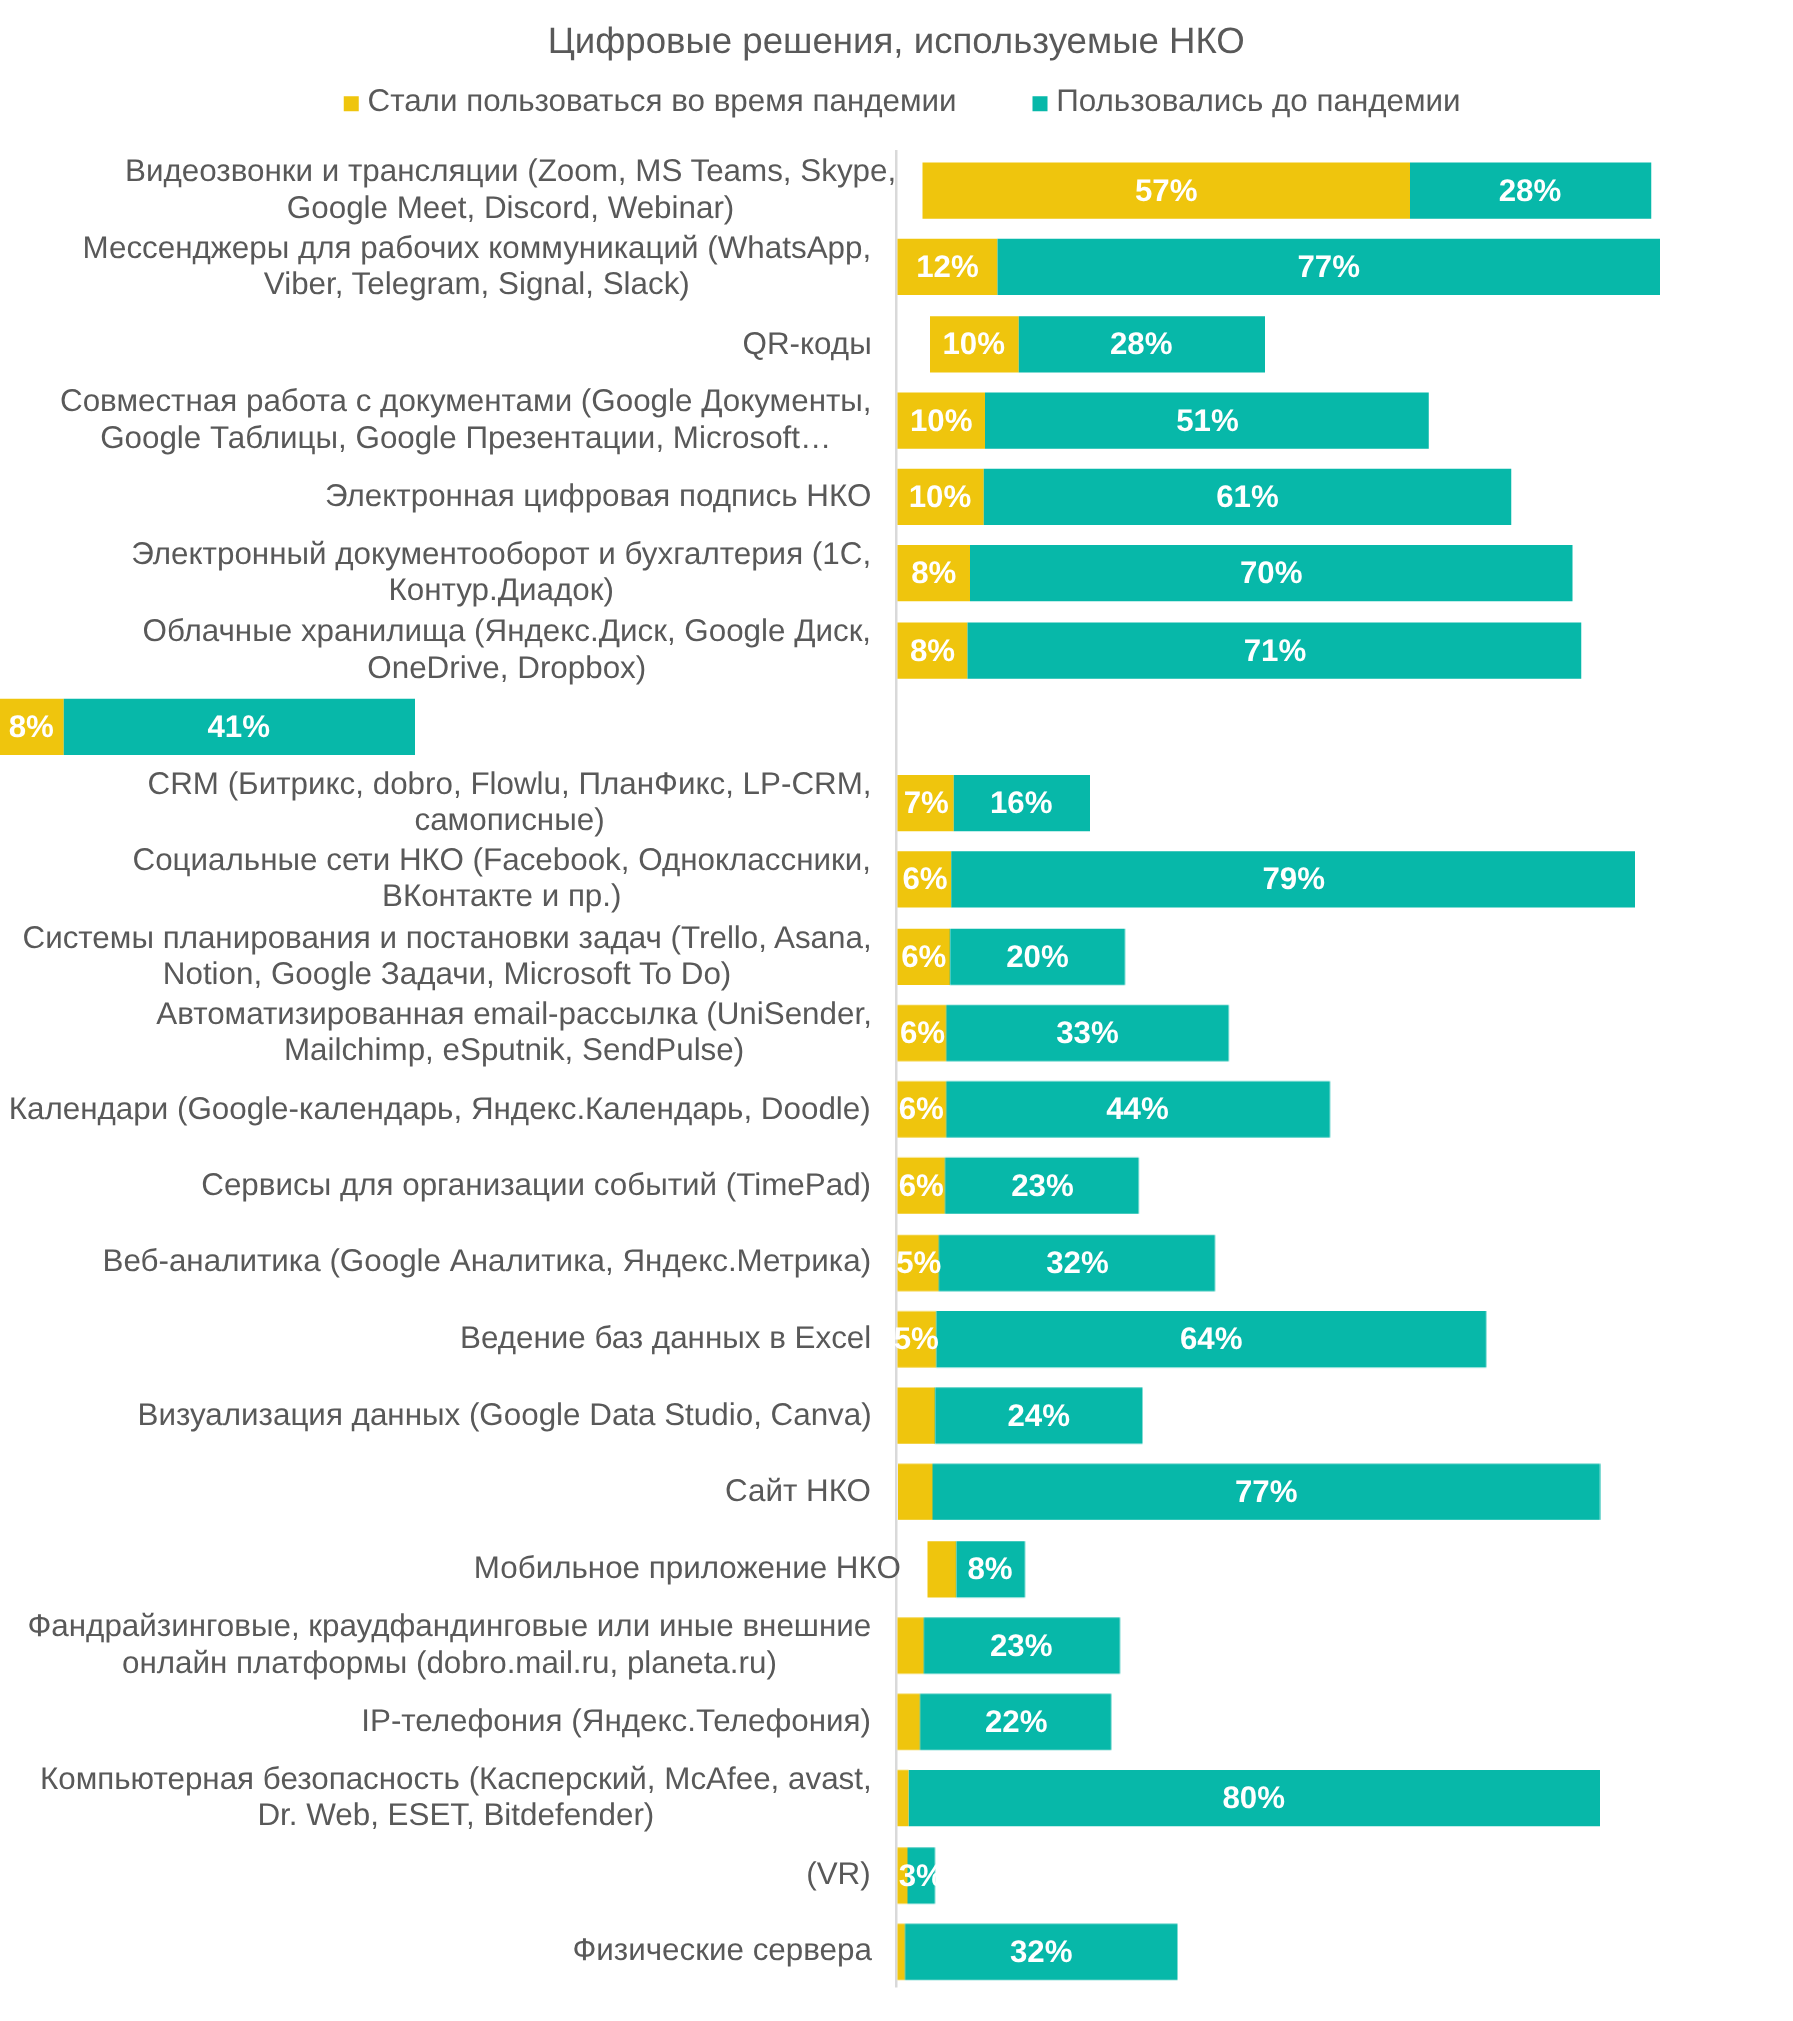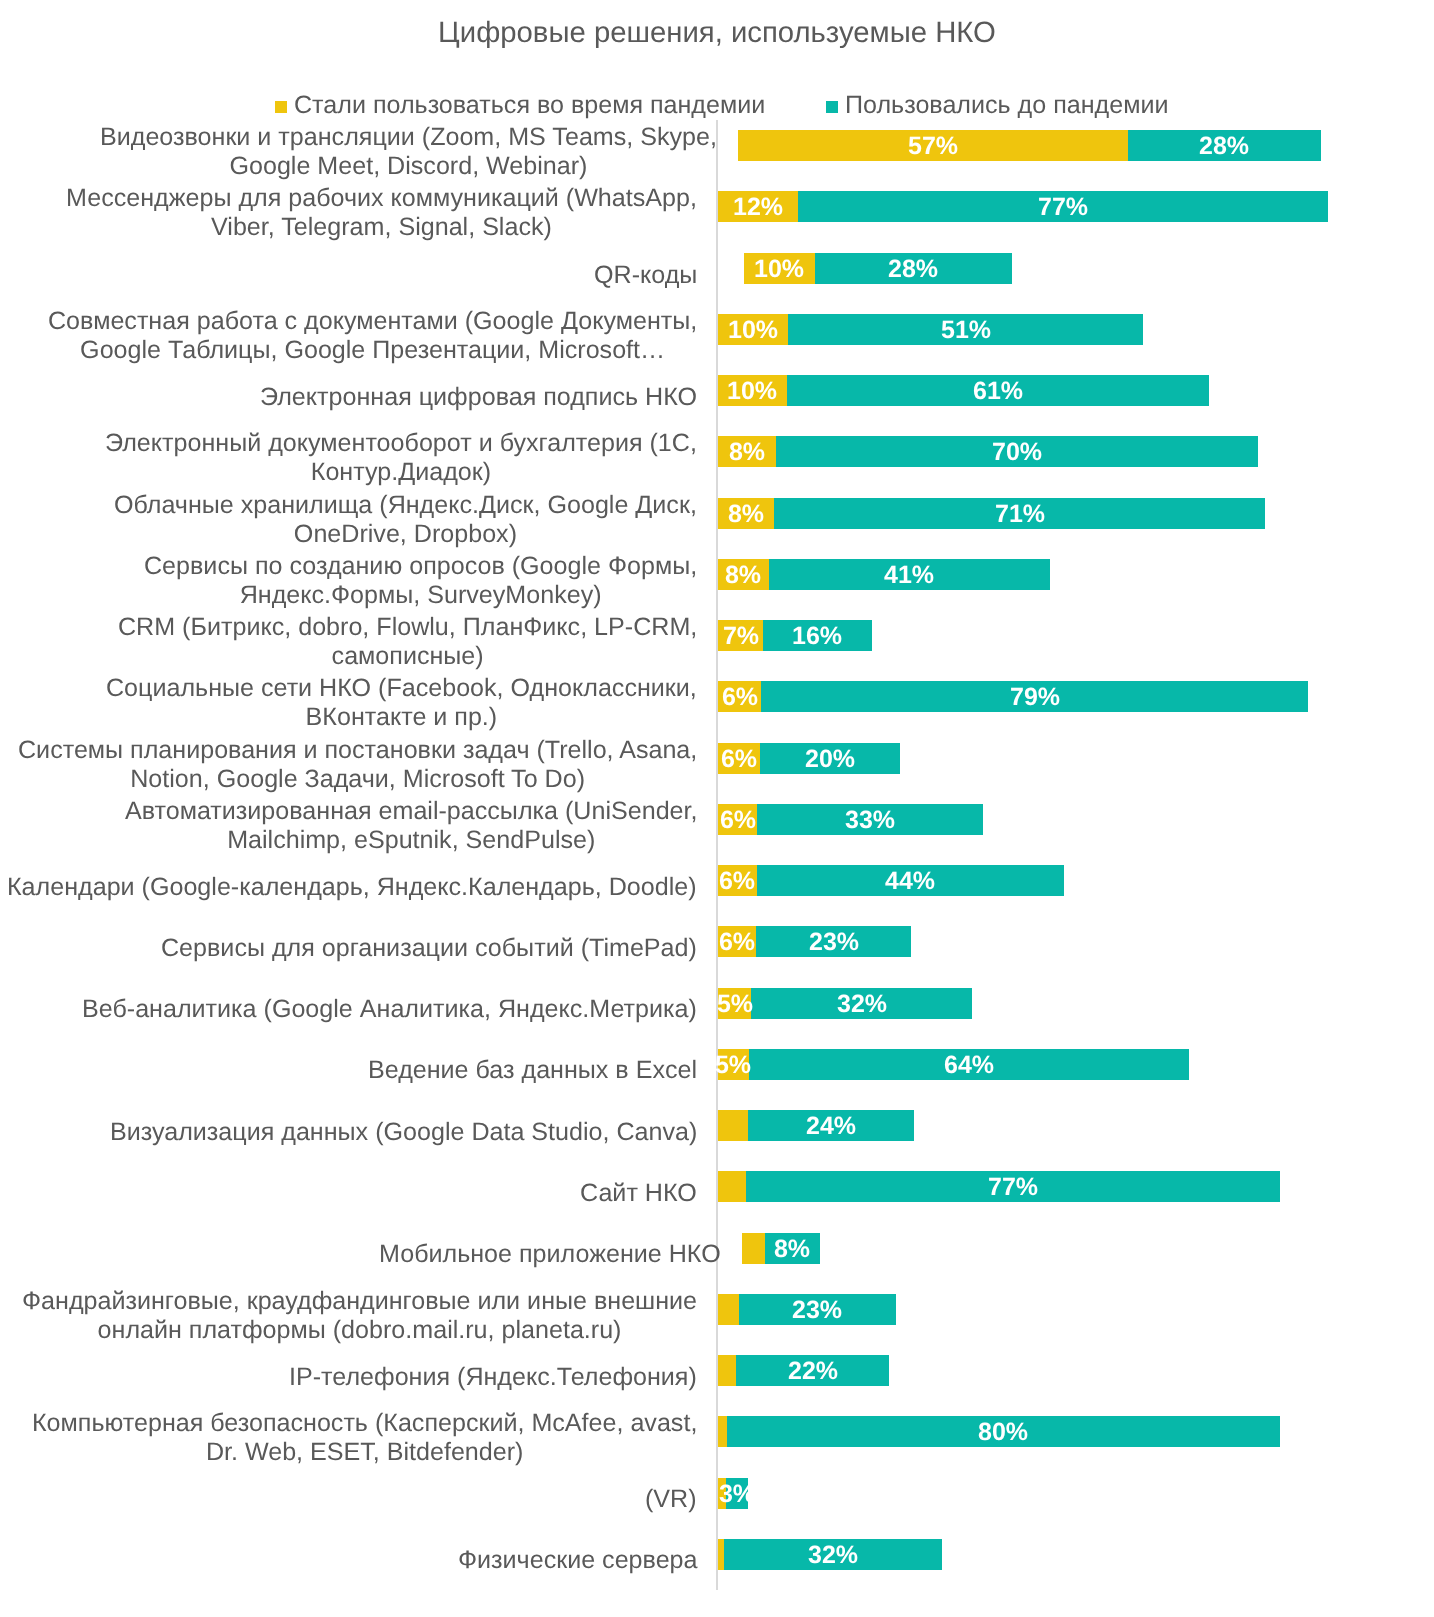--- a/index.html
+++ b/index.html
@@ -8,40 +8,40 @@
        font-family:"Liberation Sans", sans-serif;
        -webkit-font-smoothing:antialiased;
        text-rendering:geometricPrecision;}
   .chart{position:relative;width:1434px;height:1617px;background:#fff;}
 
   .title{position:absolute;left:0;top:15px;width:1434px;text-align:center;
          font-size:29.3px;line-height:36px;color:#595959;white-space:nowrap;
          will-change:transform;}
 
   .legend{position:absolute;left:275px;top:65px;height:33px;
-          display:flex;justify-content:flex-start;margin-top:24px;}
+          display:flex;justify-content:flex-start;}
   .legend-item{display:flex;align-items:center;}
   .legend-item + .legend-item{margin-left:61.5px;}
   .swatch{width:12px;height:12px;display:inline-block;margin-right:6.5px;
           position:relative;top:1px;}
   .sw-a{background:#EFC50D;}
   .sw-b{background:#07B8A9;}
   .legend-text{font-size:25.1px;line-height:29px;color:#595959;white-space:nowrap;
           will-change:transform;}
 
   .plot{position:absolute;left:0;top:0;width:1434px;height:1617px;}
   .axis{position:absolute;left:716px;top:120px;width:2px;height:1470px;background:#D9D9D9;}
 
   .row{position:absolute;left:0;width:1434px;height:43px;display:flex;align-items:stretch;}
   .labelcell{width:718px;display:flex;justify-content:flex-end;align-items:center;}
   .labelbox{padding-right:21px;text-align:center;font-size:25.1px;line-height:29px;
             color:#595959;white-space:nowrap;position:relative;top:0.5px;
             will-change:transform;}
   .lab-line{display:block;}
-  .barcell{position:relative;height:31px;display:flex;align-items:stretch;}
+  .barcell{position:relative;height:45px;display:flex;align-items:stretch;}
   .seg{position:relative;z-index:1;}
   .seg-a{background:#EFC50D;}
   .seg-b{background:#07B8A9;}
   .dlab{font-size:25px;font-weight:bold;color:#FFFFFF;white-space:nowrap;line-height:25px;
         position:absolute;top:50%;transform:translate(-50%,-50%);margin-top:0.5px;z-index:5;
         will-change:transform;}
 </style>
 </head>
 <body>
 
@@ -152,26 +152,20 @@
           </div>
         </div>
         <div class="barcell">
           <div class="seg seg-a" style="width: 56.45px;"></div>
           <div class="seg seg-b" style="width: 490.83px;"></div>
           <span class="dlab" style="left: 28.22px;">8%</span>
           <span class="dlab" style="left: 301.86px;">71%</span>
         </div>
       </div>
     <div class="row" style="top: 558.75px;">
-        <div class="labelcell">
-          <div class="labelbox">
-            <span class="lab-line">Сервисы по созданию опросов (Google Формы,</span>
-            <span class="lab-line">Яндекс.Формы, SurveyMonkey)</span>
-          </div>
-        </div>
         <div class="barcell">
           <div class="seg seg-a" style="width: 50.94px;"></div>
           <div class="seg seg-b" style="width: 280.87px;"></div>
           <span class="dlab" style="left: 25.47px;">8%</span>
           <span class="dlab" style="left: 191.38px;">41%</span>
         </div>
       </div>
     <div class="row" style="top: 620px;">
         <div class="labelcell">
           <div class="labelbox">

